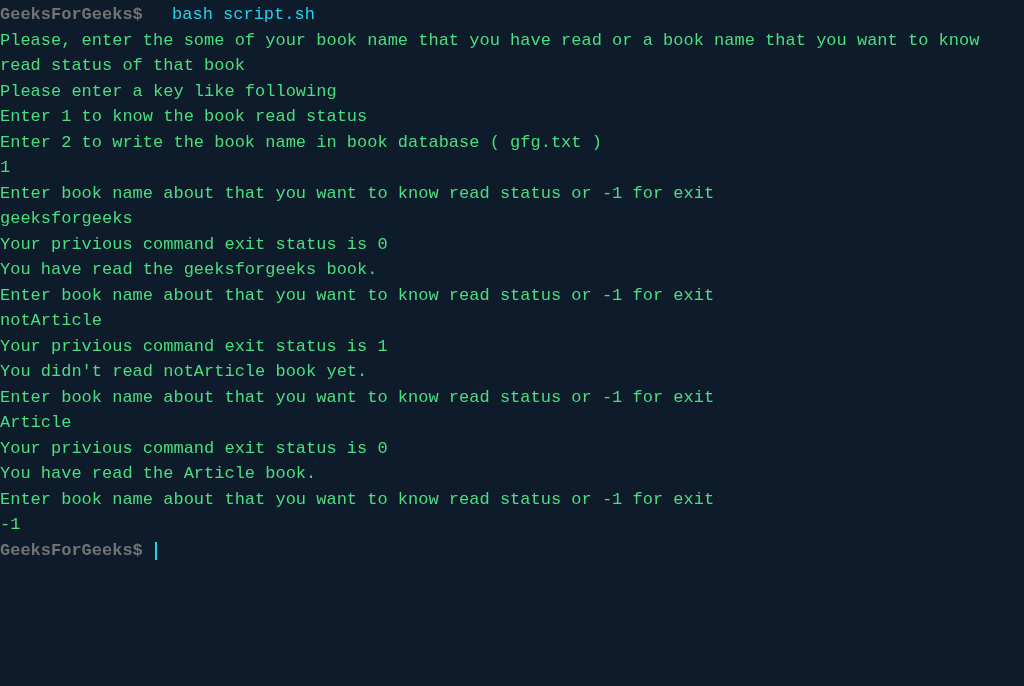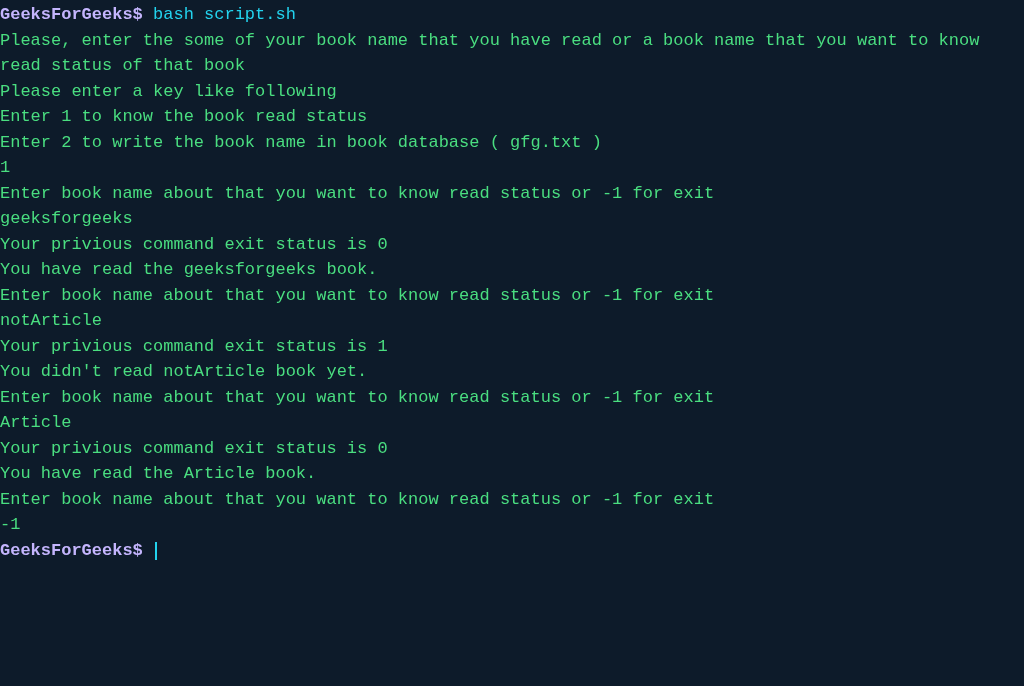--- a/index.html
+++ b/index.html
@@ -16,25 +16,26 @@
       width: 1024px;
       height: 686px;
       overflow: hidden;
       padding: 2px 0;
     }
     .terminal {
       white-space: pre-wrap;
       word-wrap: break-word;
     }
     .prompt {
-      color: #c4b5fd;
+      color: #737373;
       font-weight: bold;
     }
     .command {
       color: #22d3ee;
+      margin-left: 19px;
     }
     .output {
       color: #4ade80;
       font-family: Liberation Mono, monospace;
     }
     .cursor {
       display: inline-block;
       width: 2px;
       height: 18px;
       background-color: #22d3ee;

